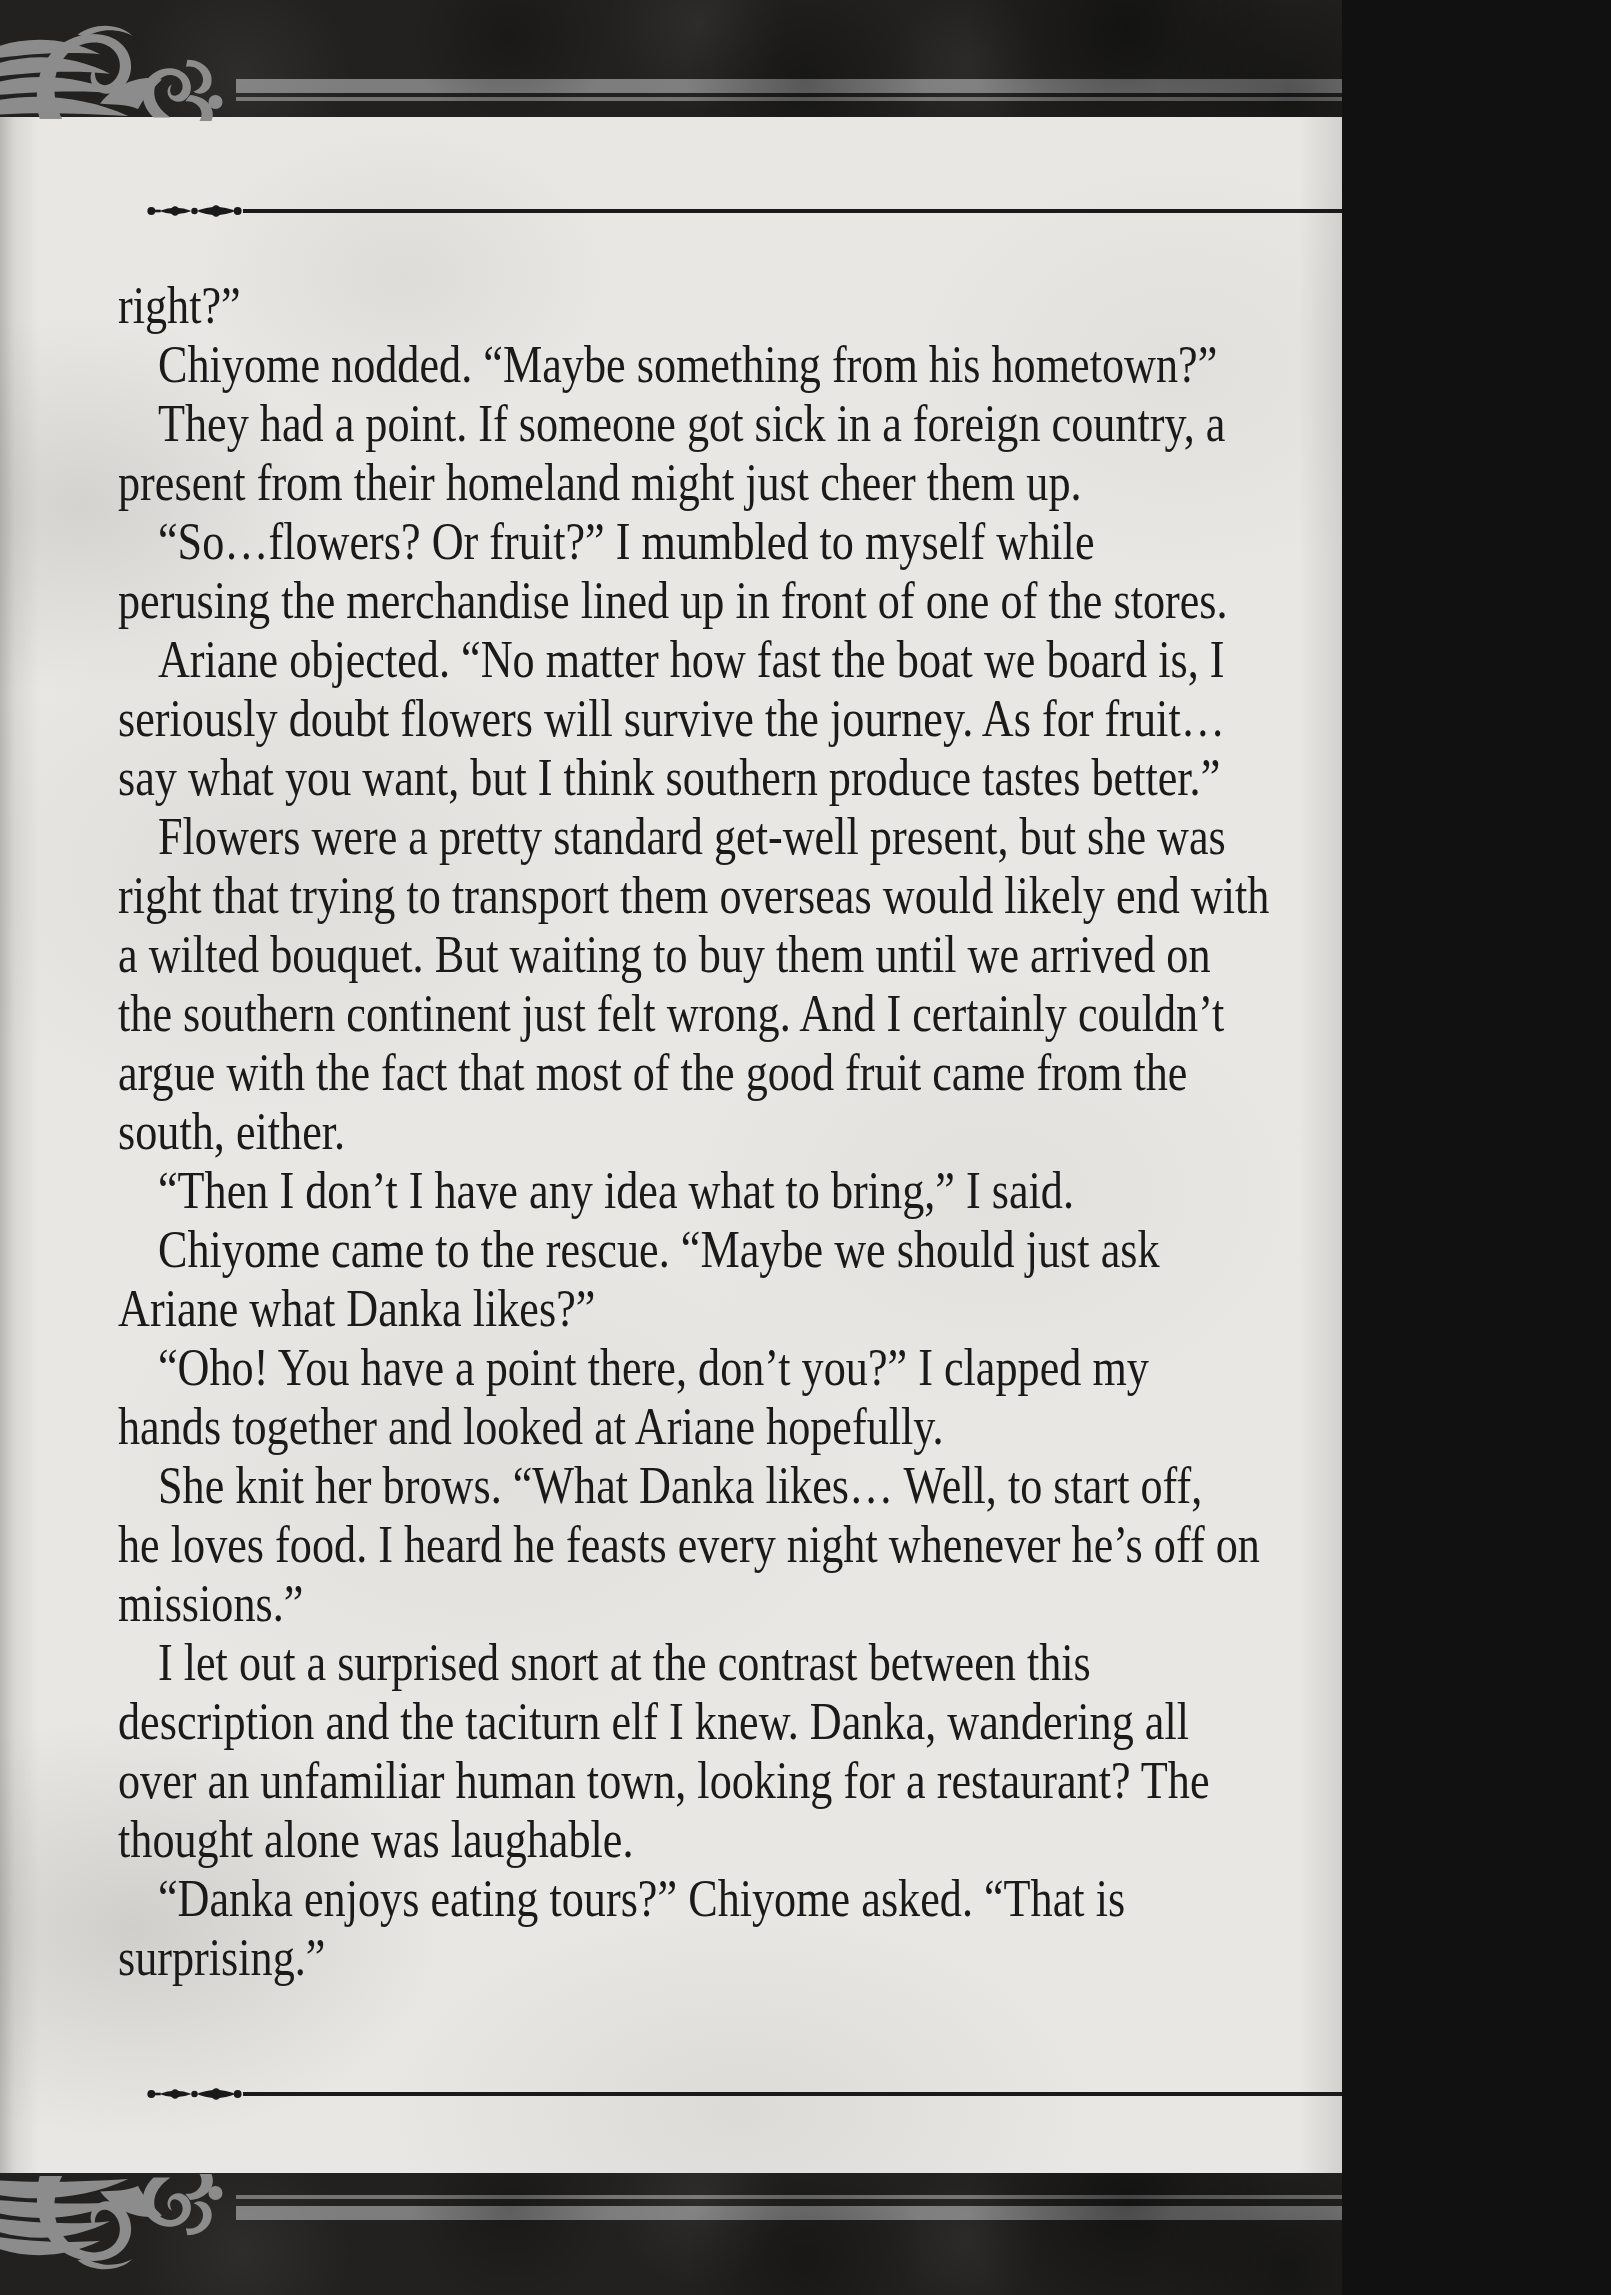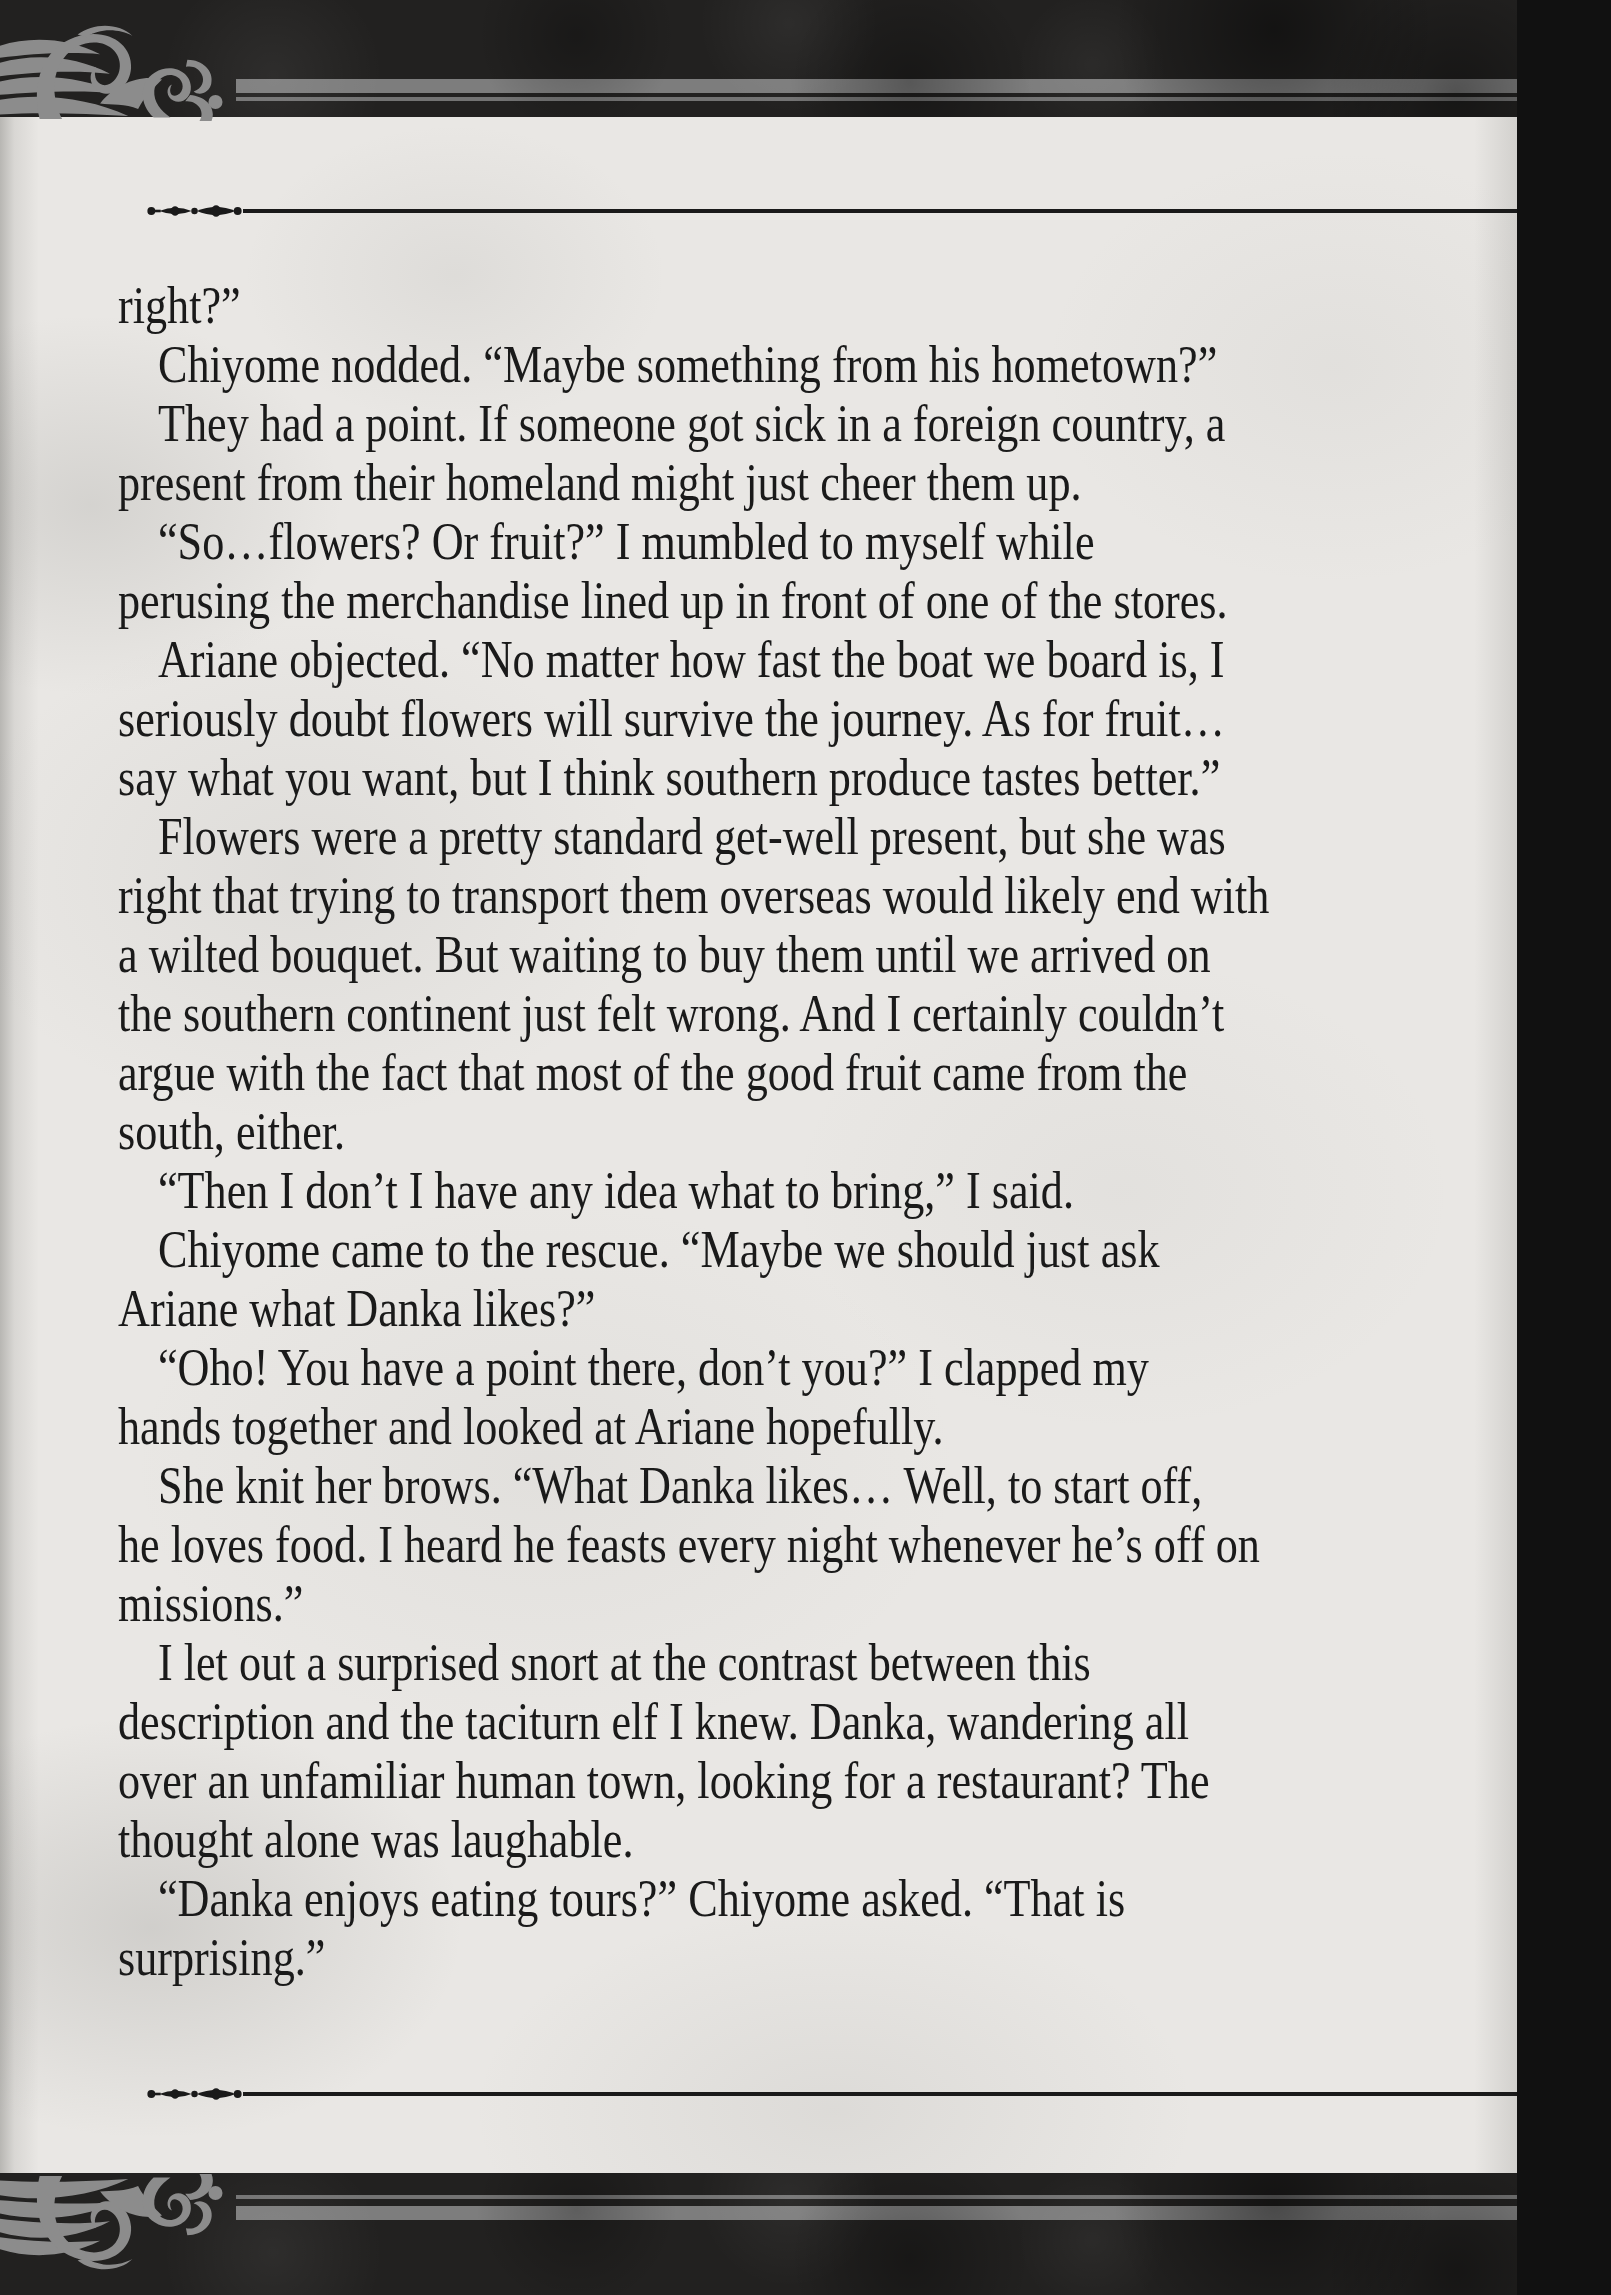--- a/index.html
+++ b/index.html
@@ -1,18 +1,18 @@
 <!DOCTYPE html>
 <html style="font-size:11.5px"><head>
 <meta charset="utf-8">
 <style>
   html,body{margin:0;padding:0;background:#111;}
   .page{
     position:relative;
-    width:1517px;height:2295px;
+    width:1342px;height:2295px;
     background:var(--paper,#e9e7e4);
     overflow:hidden;
     font-family:"Liberation Serif", serif;
   }
   
   .page::before{
     content:"";position:absolute;inset:0;pointer-events:none;z-index:0;
     background:
       linear-gradient(90deg, rgba(70,70,66,.30) 0px, rgba(70,70,66,.10) 14.3px, rgba(0,0,0,0) 39px),
       linear-gradient(270deg, rgba(90,90,86,.16) 0px, rgba(0,0,0,0) 43px),

